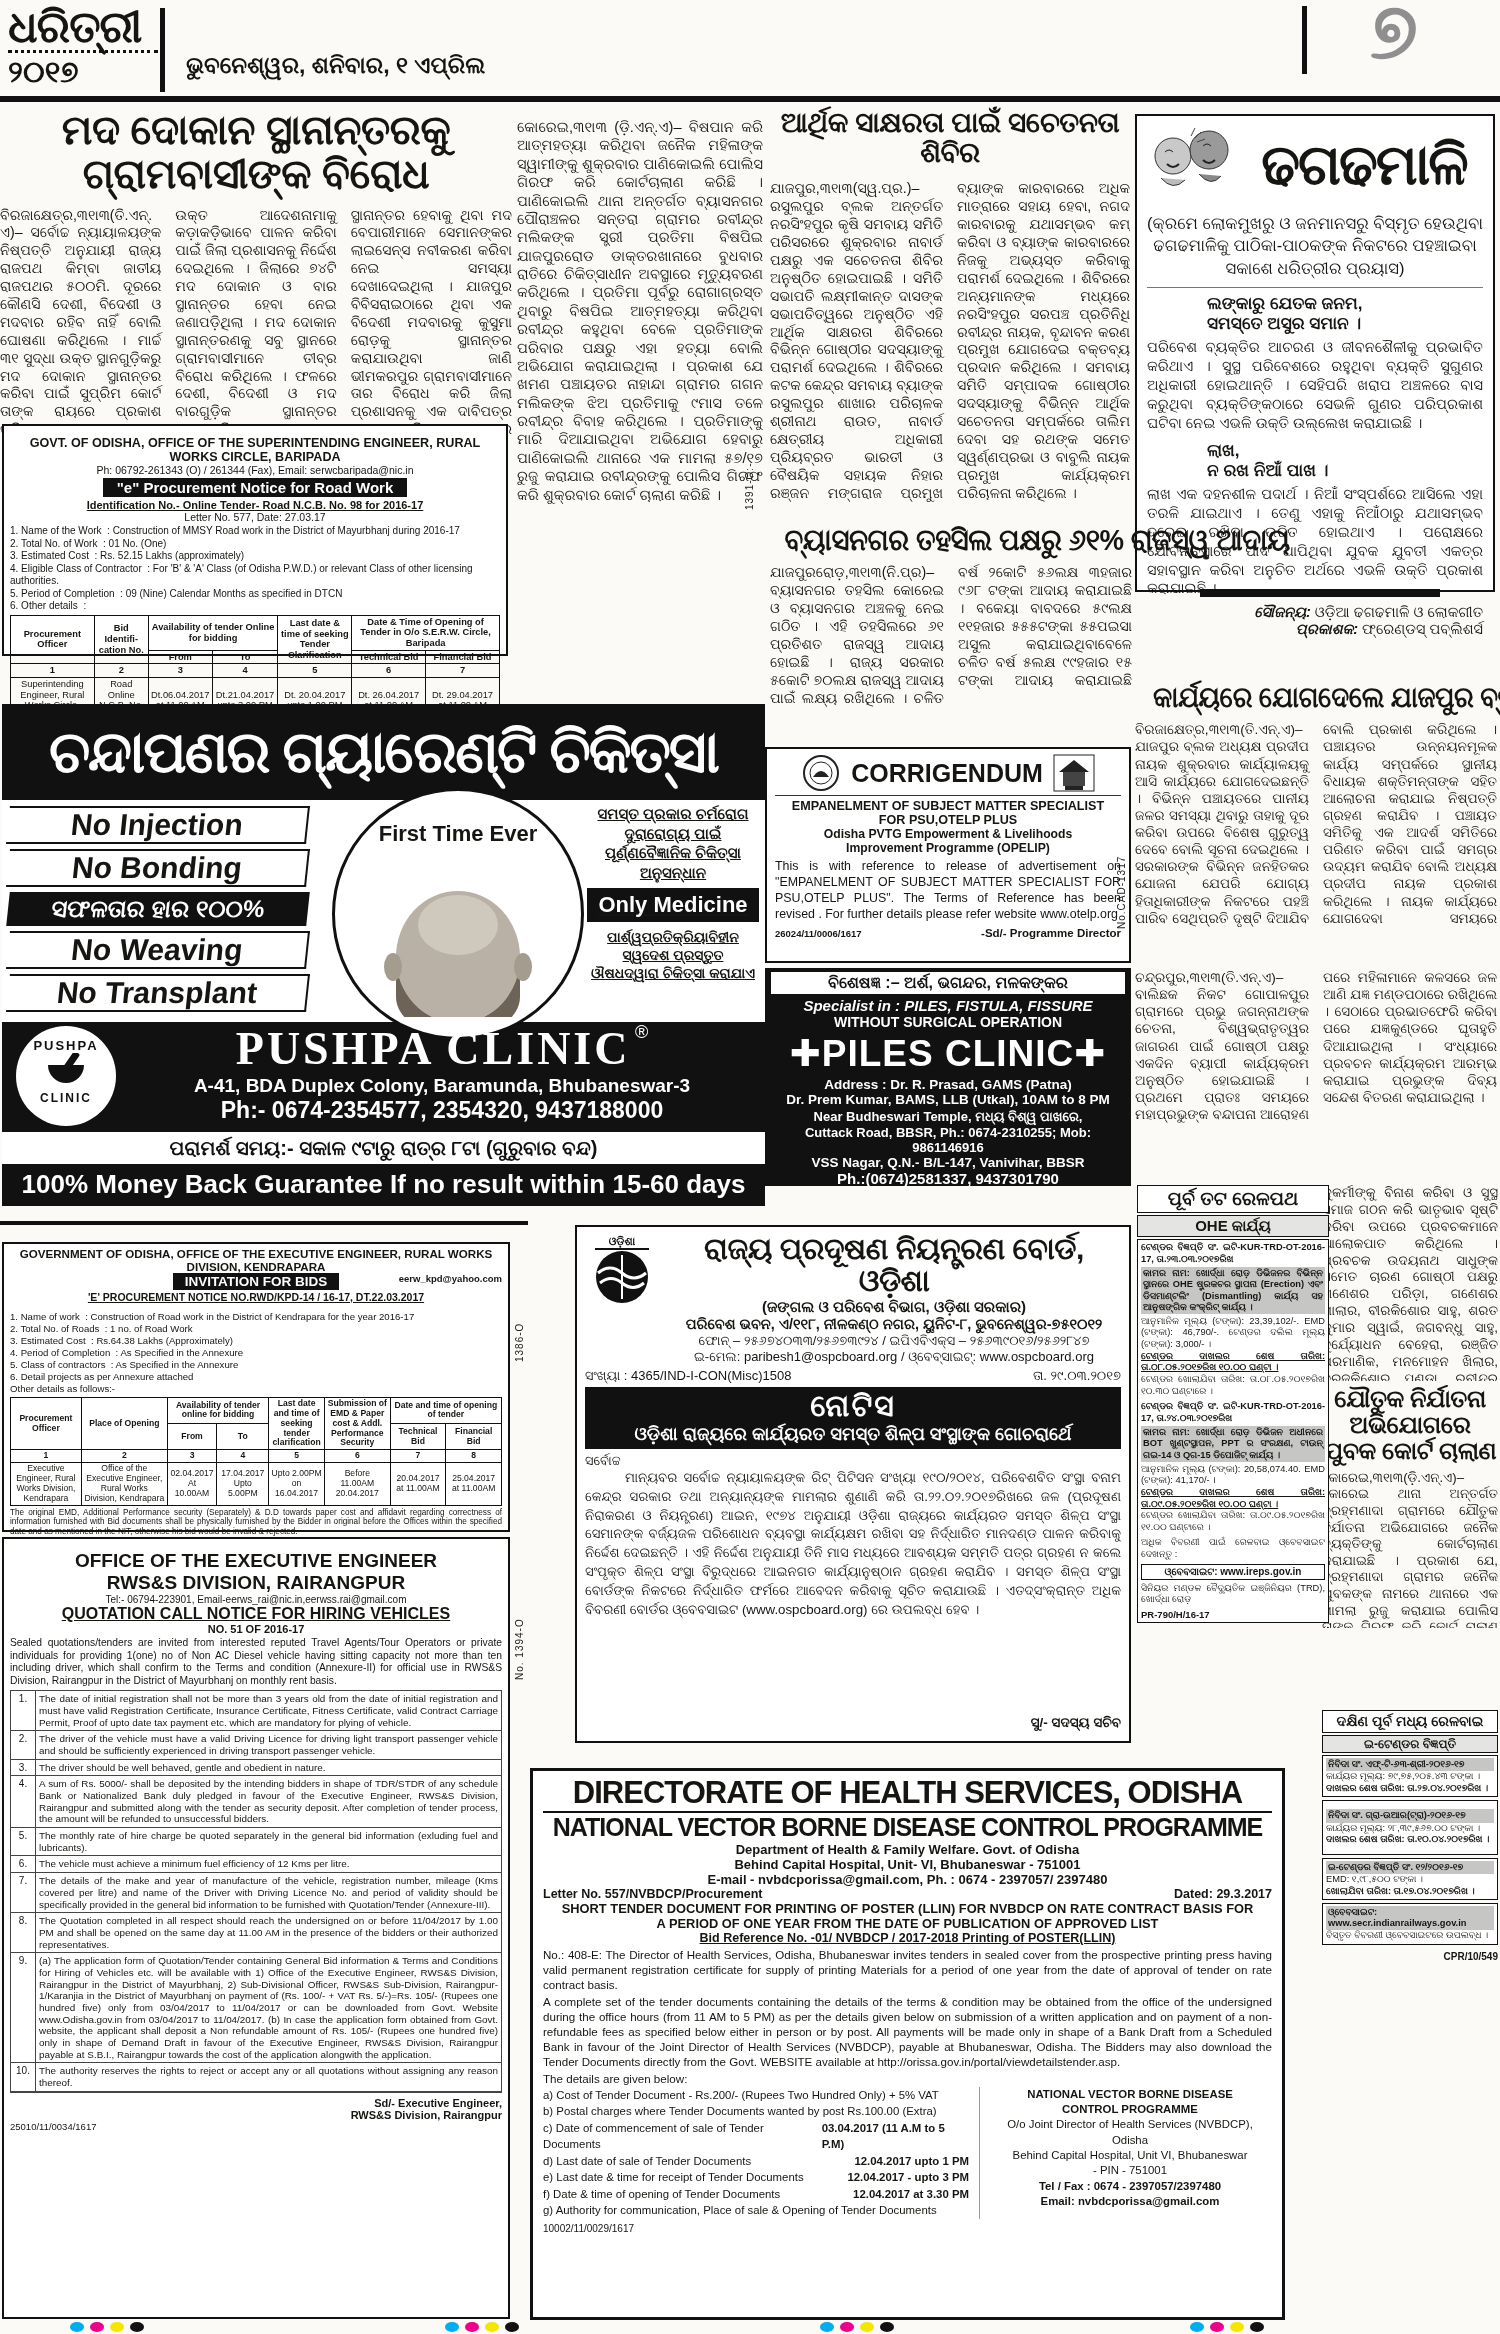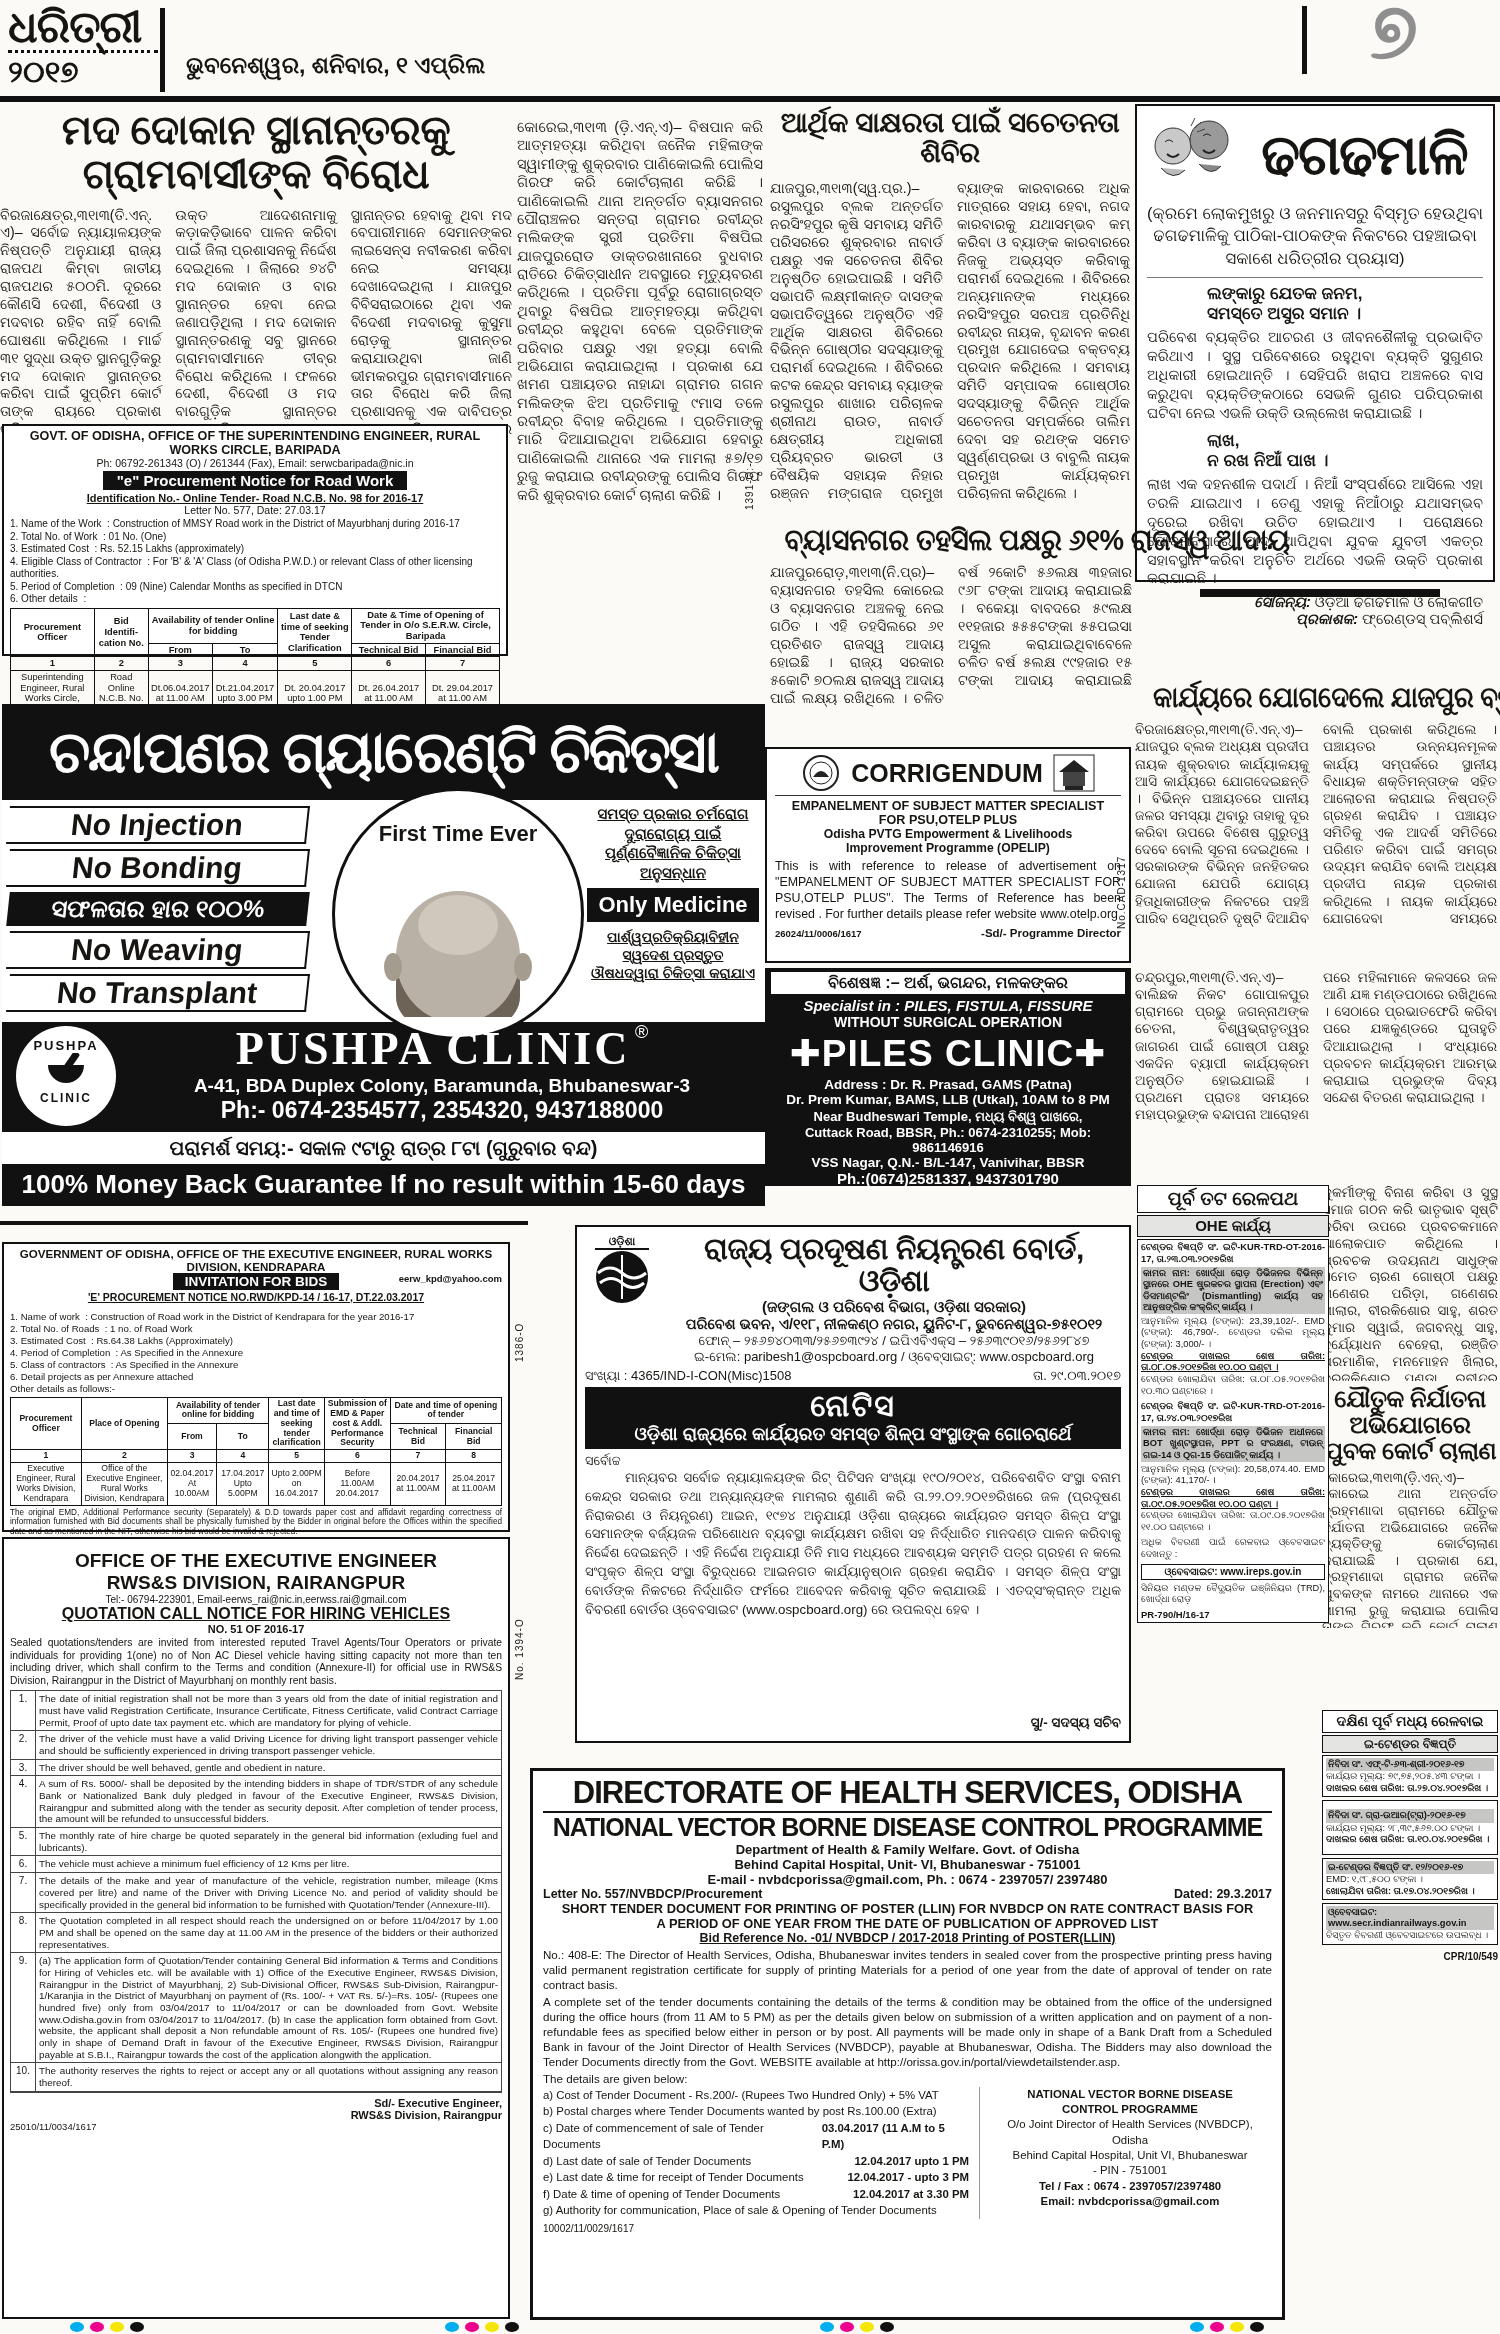--- a/index.html
+++ b/index.html
@@ -57,21 +57,21 @@
   <div class="abs" style="left:517px;top:108px;width:246px;">
     <div class="bodytext" style="height:508px;margin-top:10px;font-size:14.6px;">କୋରେଇ,୩୧୲୩ (ଡ଼ି.ଏନ୍.ଏ)– ବିଷପାନ କରି ଆତ୍ମହତ୍ୟା କରିଥିବା ଜନୈକ ମହିଳାଙ୍କ ସ୍ୱାମୀଙ୍କୁ ଶୁକ୍ରବାର ପାଣିକୋଇଲି ପୋଲିସ ଗିରଫ କରି କୋର୍ଟଚାଲାଣ କରିଛି । ପାଣିକୋଇଲି ଥାନା ଅନ୍ତର୍ଗତ ବ୍ୟାସନଗର ପୌରାଞ୍ଚଳର ସନ୍ତରା ଗ୍ରାମର ରବୀନ୍ଦ୍ର ମଲିକଙ୍କ ସ୍ତ୍ରୀ ପ୍ରତିମା ବିଷପିଇ ଯାଜପୁରରୋଡ ଡାକ୍ତରଖାନାରେ ବୁଧବାର ରାତିରେ ଚିକିତ୍ସାଧୀନ ଅବସ୍ଥାରେ ମୃତ୍ୟୁବରଣ କରିଥିଲେ । ପ୍ରତିମା ପୂର୍ବରୁ ରୋଗାଗ୍ରସ୍ତ ଥିବାରୁ ବିଷପିଇ ଆତ୍ମହତ୍ୟା କରିଥିବା ରବୀନ୍ଦ୍ର କହୁଥିବା ବେଳେ ପ୍ରତିମାଙ୍କ ପରିବାର ପକ୍ଷରୁ ଏହା ହତ୍ୟା ବୋଲି ଅଭିଯୋଗ କରାଯାଇଥିଲା । ପ୍ରକାଶ ଯେ ଖମଣ ପଞ୍ଚାୟତର ନାହାନ୍ଦା ଗ୍ରାମର ଗଗନ ମଲିକଙ୍କ ଝିଅ ପ୍ରତିମାକୁ ୯ମାସ ତଳେ ରବୀନ୍ଦ୍ର ବିବାହ କରିଥିଲେ । ପ୍ରତିମାଙ୍କୁ ମାରି ଦିଆଯାଇଥିବା ଅଭିଯୋଗ ହେବାରୁ ପାଣିକୋଇଲି ଥାନାରେ ଏକ ମାମଲା ୫୭/୧୭ ରୁଜୁ କରାଯାଇ ରବୀନ୍ଦ୍ରଙ୍କୁ ପୋଲିସ ଗିରଫ କରି ଶୁକ୍ରବାର କୋର୍ଟ ଚାଲାଣ କରିଛି ।</div>
   </div>
   <div class="abs vcode" style="left:744px;top:430px;height:80px;">1391-O:-</div>
 
   <div class="abs" style="left:770px;top:108px;width:360px;">
     <div class="odia-head ctr" style="font-size:28px;">ଆର୍ଥିକ ସାକ୍ଷରତା ପାଇଁ ସଚେତନତା ଶିବିର</div>
     <div class="bodytext cols2" style="height:368px;margin-top:12px;">ଯାଜପୁର,୩୧୲୩(ସ୍ୱ.ପ୍ର.)–ରସୁଲପୁର ବ୍ଲକ ଅନ୍ତର୍ଗତ ନରସିଂହପୁର କୃଷି ସମବାୟ ସମିତି ପରିସରରେ ଶୁକ୍ରବାର ନାବାର୍ଡ ପକ୍ଷରୁ ଏକ ସଚେତନତା ଶିବିର ଅନୁଷ୍ଠିତ ହୋଇପାଇଛି । ସମିତି ସଭାପତି ଲକ୍ଷ୍ମୀକାନ୍ତ ଦାସଙ୍କ ସଭାପତିତ୍ୱରେ ଅନୁଷ୍ଠିତ ଏହି ଆର୍ଥିକ ସାକ୍ଷରତା ଶିବିରରେ ବିଭିନ୍ନ ଗୋଷ୍ଠୀର ସଦସ୍ୟାଙ୍କୁ ପରାମର୍ଶ ଦେଇଥିଲେ । ଶିବିରରେ କଟକ କେନ୍ଦ୍ର ସମବାୟ ବ୍ୟାଙ୍କ ରସୁଲପୁର ଶାଖାର ପରିଚାଳକ ଶ୍ରୀନାଥ ରାଉତ, ନାବାର୍ଡ କ୍ଷେତ୍ରୀୟ ଅଧିକାରୀ ପ୍ରିୟବ୍ରତ ଭାରତୀ ଓ ବୈଷୟିକ ସହାୟକ ନିହାର ରଞ୍ଜନ ମଙ୍ଗରାଜ ପ୍ରମୁଖ ବ୍ୟାଙ୍କ କାରବାରରେ ଅଧିକ ମାତ୍ରାରେ ସହାୟ ହେବା, ନଗଦ କାରବାରକୁ ଯଥାସମ୍ଭବ କମ୍ କରିବା ଓ ବ୍ୟାଙ୍କ କାରବାରରେ ନିଜକୁ ଅଭ୍ୟସ୍ତ କରିବାକୁ ପରାମର୍ଶ ଦେଇଥିଲେ । ଶିବିରରେ ଅନ୍ୟମାନଙ୍କ ମଧ୍ୟରେ ନରସିଂହପୁର ସରପଞ୍ଚ ପ୍ରତିନିଧି ରବୀନ୍ଦ୍ର ନାୟକ, ବୃନ୍ଦାବନ କରଣ ପ୍ରମୁଖ ଯୋଗଦେଇ ବକ୍ତବ୍ୟ ପ୍ରଦାନ କରିଥିଲେ । ସମବାୟ ସମିତି ସମ୍ପାଦକ ଗୋଷ୍ଠୀର ସଦସ୍ୟାଙ୍କୁ ବିଭିନ୍ନ ଆର୍ଥିକ ସଚେତନତା ସମ୍ପର୍କରେ ତାଲିମ ଦେବା ସହ ରଥଙ୍କ ସମେତ ସ୍ୱର୍ଣ୍ଣପ୍ରଭା ଓ ବାବୁଲି ନାୟକ ପ୍ରମୁଖ କାର୍ଯ୍ୟକ୍ରମ ପରିଚାଳନା କରିଥିଲେ ।</div>
   </div>
 
-  <div class="abs box" style="left:1135px;top:104px;width:360px;height:478px;border-width:2px;padding:6px 10px;">
+  <div class="abs box" style="left:1135px;top:114px;width:360px;height:478px;border-width:2px;padding:6px 10px;">
     <div style="display:flex;align-items:center;gap:6px;">
       <svg width="92" height="86" viewBox="0 0 92 86">
         <circle cx="26" cy="34" r="18" fill="#c9c9c9" stroke="#333"></circle>
         <circle cx="62" cy="28" r="19" fill="#9a9a9a" stroke="#333"></circle>
         <path d="M18 30 q4 -4 8 0" stroke="#222" fill="none"></path>
           <path d="M56 24 q4 -4 8 0" stroke="#222" fill="none"></path>
         <path d="M20 42 q6 6 12 0" stroke="#222" fill="none" stroke-width="2"></path>
         <path d="M56 38 q6 6 12 0" stroke="#222" fill="none" stroke-width="2"></path>
         <path d="M14 56 q12 14 24 2" stroke="#333" fill="#bbb"></path>
           <path d="M52 52 q12 14 22 2" stroke="#333" fill="#888"></path>
@@ -85,21 +85,21 @@
 ସମସ୍ତେ ଅସୁର ସମାନ ।</div>
     <div class="jst" style="font-size:14.6px;line-height:1.3;margin-top:4px;">ପରିବେଶ ବ୍ୟକ୍ତିର ଆଚରଣ ଓ ଜୀବନଶୈଳୀକୁ ପ୍ରଭାବିତ କରିଥାଏ । ସୁସ୍ଥ ପରିବେଶରେ ରହୁଥିବା ବ୍ୟକ୍ତି ସୁଗୁଣର ଅଧିକାରୀ ହୋଇଥାନ୍ତି । ସେହିପରି ଖରାପ ଅଞ୍ଚଳରେ ବାସ କରୁଥିବା ବ୍ୟକ୍ତିଙ୍କଠାରେ ସେଭଳି ଗୁଣର ପରିପ୍ରକାଶ ଘଟିବା ନେଇ ଏଭଳି ଉକ୍ତି ଉଲ୍ଲେଖ କରାଯାଇଛି ।</div>
     <div class="b" style="font-size:17px;white-space:pre-line;margin-left:60px;margin-top:8px;">ଲାଖ,
 ନ ରଖ ନିଆଁ ପାଖ ।</div>
     <div class="jst" style="font-size:14.6px;line-height:1.3;margin-top:4px;">ଲାଖ ଏକ ଦହନଶୀଳ ପଦାର୍ଥ । ନିଆଁ ସଂସ୍ପର୍ଶରେ ଆସିଲେ ଏହା ତରଳି ଯାଇଥାଏ । ତେଣୁ ଏହାକୁ ନିଆଁଠାରୁ ଯଥାସମ୍ଭବ ଦୂରେଇ ରଖିବା ଉଚିତ ହୋଇଥାଏ । ପରୋକ୍ଷରେ ଯୌବନାବସ୍ଥାରେ ପାଦ ଥାପିଥିବା ଯୁବକ ଯୁବତୀ ଏକତ୍ର ସହାବସ୍ଥାନ କରିବା ଅନୁଚିତ ଅର୍ଥରେ ଏଭଳି ଉକ୍ତି ପ୍ରକାଶ କରାଯାଇଛି ।</div>
     <div style="text-align:right;font-size:14.5px;margin-top:6px;"><span class="b i">ସୌଜନ୍ୟ: </span>ଓଡ଼ିଆ ଢଗଢମାଳି ଓ ଲୋକଗୀତ</div>
     <div style="text-align:right;font-size:14.5px;"><span class="b i">ପ୍ରକାଶକ: </span>ଫ୍ରେଣ୍ଡସ୍ ପବ୍ଲିଶର୍ସ</div>
   </div>
   <div class="abs rule" style="left:1200px;top:589px;width:240px;height:8px;"></div>
 
-  <div class="abs box" style="left:2px;top:424px;width:506px;height:232px;padding:3px 6px;">
+  <div class="abs box" style="left:2px;top:424px;width:506px;height:232px;padding:10px 6px;">
     <div class="b ctr" style="font-size:12.6px;">GOVT. OF ODISHA, OFFICE OF THE SUPERINTENDING ENGINEER, RURAL WORKS CIRCLE, BARIPADA</div>
     <div class="ctr" style="font-size:10.5px;">Ph: 06792-261343 (O) / 261344 (Fax), Email: serwcbaripada@nic.in</div>
     <div class="ctr"><span class="inv b" style="display:inline-block;font-size:15px;padding:1px 14px;margin:2px 0;">"e" Procurement Notice for Road Work</span></div>
     <div class="b u ctr" style="font-size:11px;">Identification No.- Online Tender- Road N.C.B. No. 98 for 2016-17</div>
     <div class="ctr" style="font-size:10.5px;">Letter No. 577, Date: 27.03.17</div>
     <div style="font-size:10px;line-height:1.25;margin-top:2px;">
       <div><span>1.  Name of the Work</span>&nbsp;&nbsp;<span>:  Construction of MMSY Road work in the District of Mayurbhanj during 2016-17</span></div>
       <div><span>2.  Total No. of Work</span>&nbsp;&nbsp;<span>:  01 No. (One)</span></div>
       <div><span>3.  Estimated Cost</span>&nbsp;&nbsp;<span>:  Rs. 52.15 Lakhs (approximately)</span></div>
       <div><span>4.  Eligible Class of Contractor</span>&nbsp;&nbsp;<span>:  For 'B' &amp; 'A' Class (of Odisha P.W.D.) or relevant Class of other licensing authorities.</span></div>

